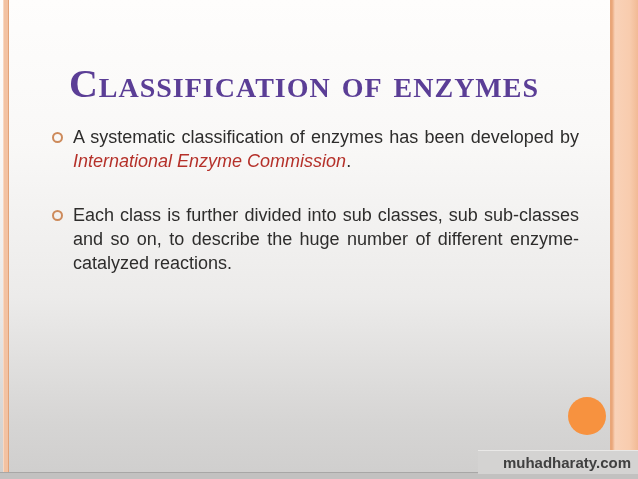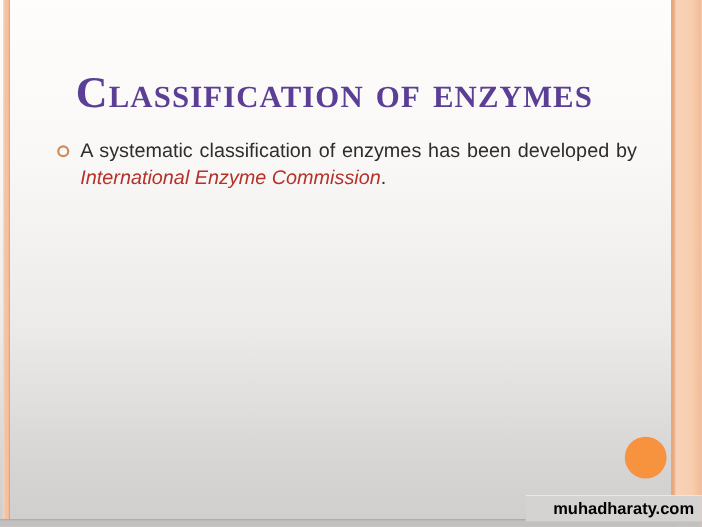--- a/index.html
+++ b/index.html
@@ -68,38 +68,42 @@
     position: absolute; left: 0; right: 0; bottom: 0; height: 6px;
     background: #c2c1c0;
     border-top: 1px solid #a8a7a6;
   }
   .watermark {
     position: absolute; left: 478px; right: 0; top: 450px; height: 24px;
     background: #d4d3d2;
     border-top: 1px solid #e9e8e7;
     display: flex; align-items: center; justify-content: flex-end;
     padding-right: 7px; box-sizing: border-box;
-    font-weight: 700; font-size: 15px; color: #000000;
+    font-weight: 700; font-size: 15px; color: #404040;
   }
 </style>
 </head>
 <body>
 
 <div class="stage">
 
   <div class="band-left"></div>
   <div class="band-right"></div>
 
   <h1 class="title">Classification of enzymes</h1>
 
   <ul class="bullets">
     <li class="bullet bullet-1">
       <span class="ring"></span>
       <p class="btext"><span>A systematic classification of enzymes has been developed by </span><span class="hl">International Enzyme Commission</span><span>.</span></p>
     </li>
+    <li class="bullet bullet-4">
+      <span class="ring"></span>
+      <p class="btext"><span>Each class is further divided into sub classes, sub sub-classes and so on, to describe the huge number of different enzyme-catalyzed reactions.</span><span class="hl"></span><span></span></p>
+    </li>
   </ul>
 
   <div class="circle"></div>
 
   <div class="bottom-strip"></div>
 
   <div class="watermark">
     <span>muhadharaty.com</span>
   </div>
 

